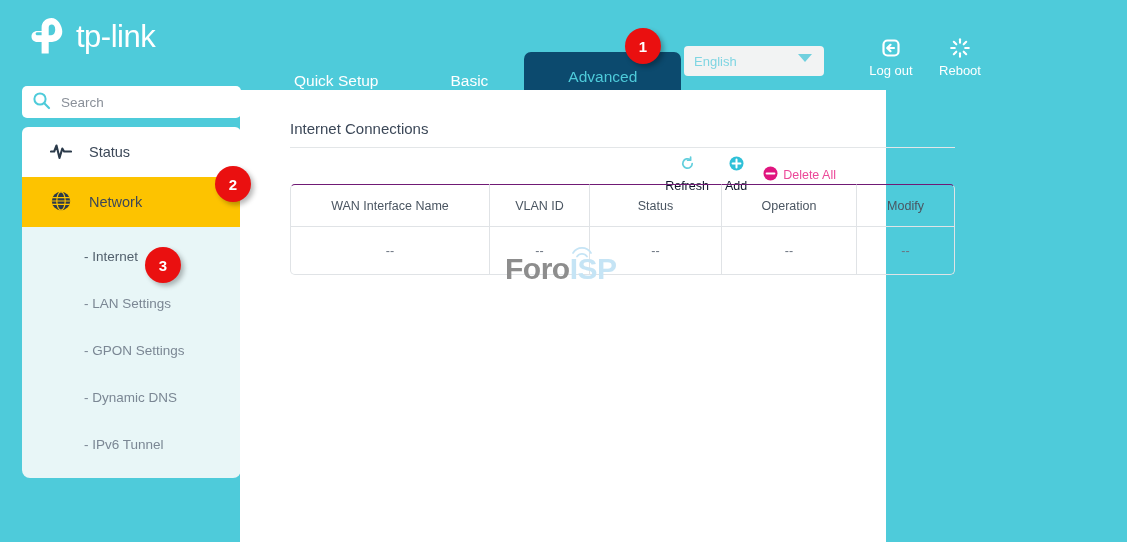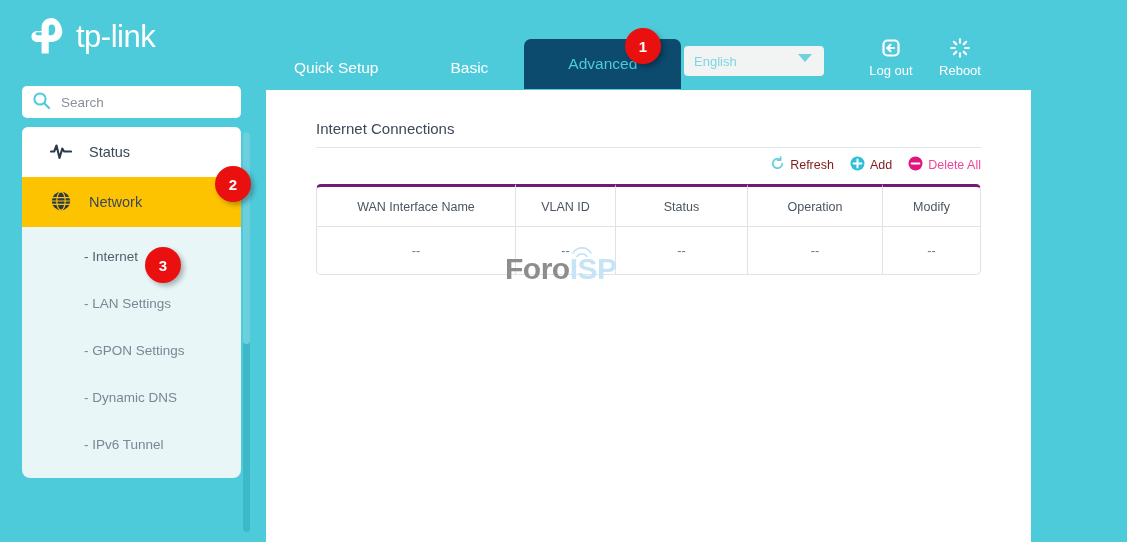--- a/index.html
+++ b/index.html
@@ -22,21 +22,21 @@
     position: absolute; left: 26px; top: 14px;
     display: flex; align-items: center; gap: 6px;
   }
   .logo-mark { width: 44px; height: 44px; }
   .logo-text {
     color: #ffffff; font-size: 31px; letter-spacing: -0.5px;
     font-weight: 400; line-height: 1;
   }
 
   .tabs {
-    position: absolute; left: 258px; top: 39px;
+    position: absolute; left: 258px; top: 52px;
     display: flex; align-items: flex-end; height: 50px;
   }
   .tab {
     padding: 0 36px; height: 42px; line-height: 42px;
     color: #ffffff; font-size: 15.5px; cursor: pointer;
     white-space: nowrap;
   }
   .tab.active {
     background: #0c4a6e; color: #4ecbda;
     border-radius: 7px 7px 0 0;
@@ -121,42 +121,42 @@
   }
   .sb-thumb {
     position: absolute; left: 243px; top: 132px;
     width: 7px; height: 212px;
     background: #6bcfdd; border-radius: 4px;
     cursor: pointer;
   }
 
   
   .main {
-    position: absolute; left: 266px; top: 90px;
-    width: 765px; height: 452px;
+    position: absolute; left: 240px; top: 90px;
+    width: 646px; height: 452px;
     background: #ffffff;
   }
   .page-title {
     position: absolute; left: 50px; top: 30px;
     font-size: 15px; color: #3c4858;
   }
   .title-rule {
     position: absolute; left: 50px; top: 57px;
     width: 665px; height: 1px; background: #e3e6e8;
   }
 
   .tbl-actions {
     position: absolute; right: 50px; top: 66px;
     display: flex; align-items: center; gap: 16px;
   }
   .tbl-action {
     display: flex; align-items: center; gap: 5px;
     font-size: 12.5px; cursor: pointer;
   }
-  .tbl-action.cyan { color: #7f1d1d; }
+  .tbl-action.cyan { color: #0f172a; flex-direction: column; }
   .tbl-action.pink { color: #ec4899; }
 
   .conn-table {
     position: absolute; left: 50px; top: 94px;
     width: 665px;
     border-collapse: separate; border-spacing: 0;
     table-layout: fixed;
   }
   .conn-table th, .conn-table td {
     border-right: 1px solid #e0e3e6;
@@ -164,21 +164,21 @@
     text-align: center;
     font-weight: normal;
     color: #4a5561;
     font-size: 12.5px;
   }
   .conn-table th { height: 43px; }
   .conn-table td { height: 48px; color: #6b7480; }
   .conn-table tr th:first-child, .conn-table tr td:first-child {
     border-left: 1px solid #e0e3e6;
   }
-  .conn-table tr:first-child th { border-top: 3px solid #701a75; }
+  .conn-table tr:first-child th { border-top: 1px solid #701a75; }
   .conn-table tr:first-child th:first-child { border-top-left-radius: 5px; }
   .conn-table tr:first-child th:last-child { border-top-right-radius: 5px; }
   .conn-table tr:last-child td:first-child { border-bottom-left-radius: 5px; }
   .conn-table tr:last-child td:last-child { border-bottom-right-radius: 5px; }
 
   
   .watermark {
     position: absolute; left: 505px; top: 252px;
     font-size: 30px; font-weight: bold;
     letter-spacing: -0.5px; pointer-events: none;

